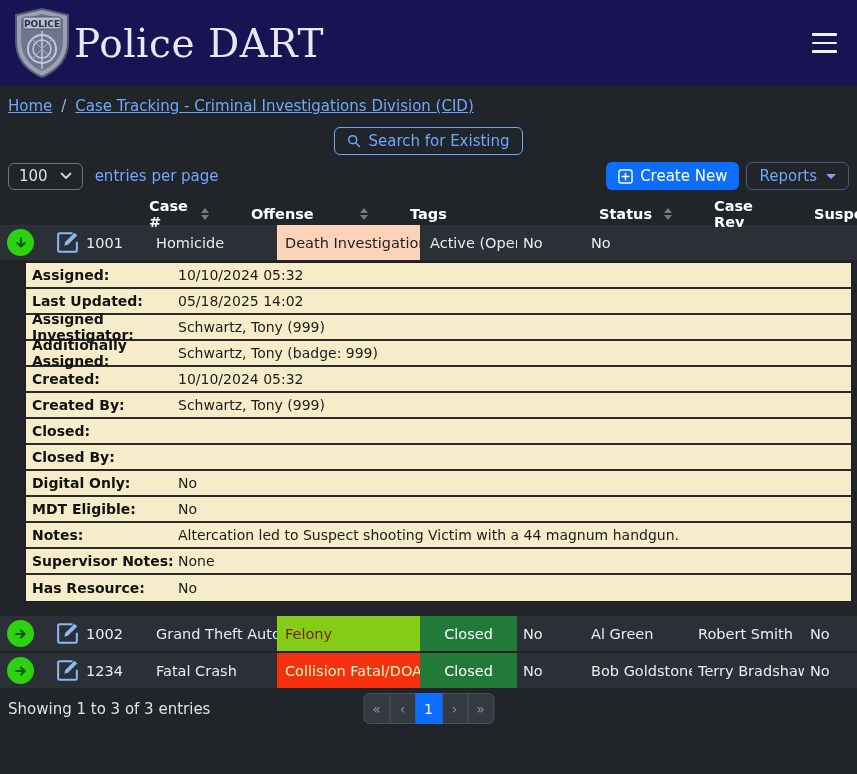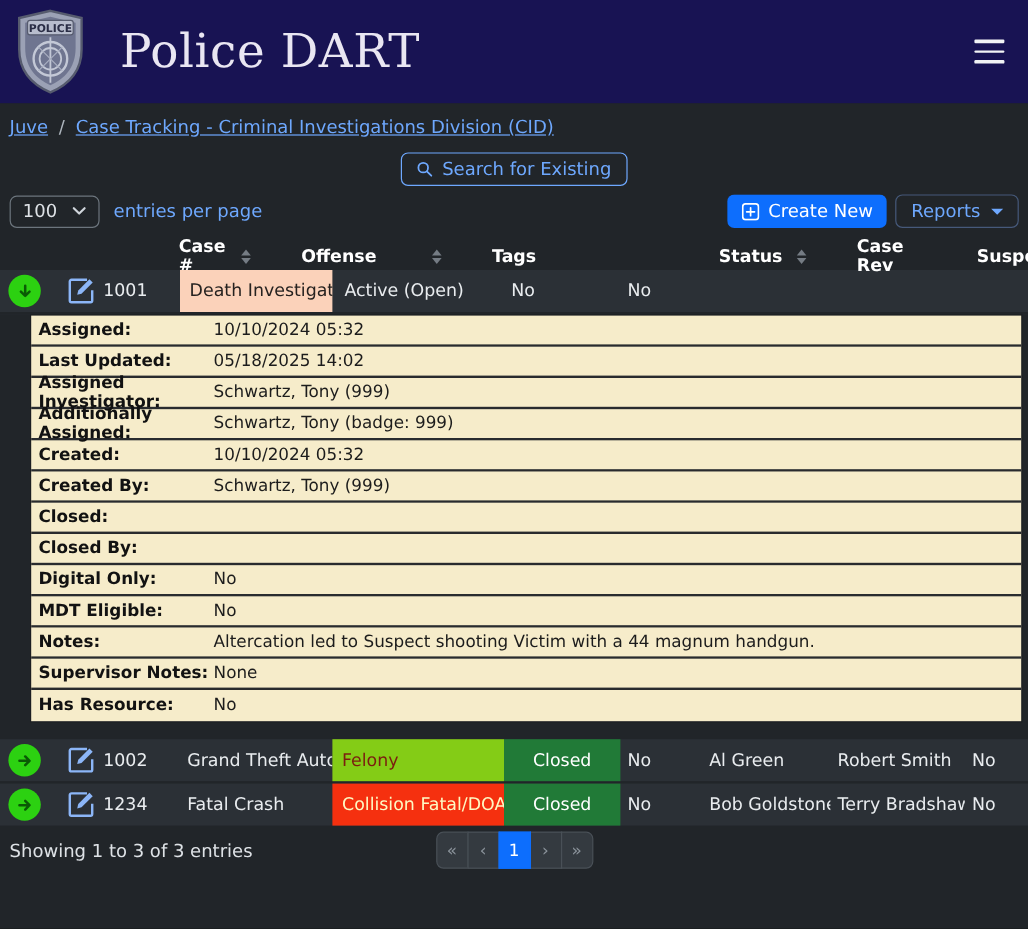--- a/index.html
+++ b/index.html
@@ -5,21 +5,21 @@
   * { margin:0; padding:0; box-sizing:border-box; }
   html,body { background:#17181a; }
   .app {
     position:relative; width:857px; height:774px; overflow:hidden;
     background:#212529; font-family:"DejaVu Sans","Liberation Sans",sans-serif;
     color:#e9ecef;
   }
   
   .masthead { height:86px; background:#181353; display:flex; align-items:center; padding:0 18px 0 10px; }
   .logo { width:64px; height:72px; flex:0 0 auto; }
-  .app-title { font-family:"DejaVu Serif","Liberation Serif",serif; font-size:39px; color:#e9e6f2; margin-left:26px; letter-spacing:0.5px; }
+  .app-title { font-family:"DejaVu Serif","Liberation Serif",serif; font-size:39px; color:#e9e6f2; letter-spacing:0.5px; }
   .hamburger { margin-left:auto; display:flex; flex-direction:column; gap:6px; cursor:pointer; padding:6px 2px; }
   .hamburger span { display:block; width:25px; height:2.5px; background:#f1f3f5; border-radius:1px; }
   
   .breadcrumb { display:flex; align-items:center; gap:9px; padding:11px 8px 9px; font-size:15px; }
   .breadcrumb a { color:#6ea8fe; text-decoration:underline; cursor:pointer; }
   .crumb-sep { color:#adb5bd; }
   
   .search-row { display:flex; justify-content:center; margin:3px 0 7px; }
   .btn { display:inline-flex; align-items:center; gap:7px; border-radius:6px; font-size:15px; cursor:pointer; background:transparent; border:1px solid transparent; font-family:inherit; }
   .btn-outline-blue { color:#6ea8fe; border-color:#6ea8fe; padding:4px 12px; }
@@ -85,21 +85,21 @@
     </svg>
     <div class="app-title">Police DART</div>
     <div class="hamburger">
       <span></span>
         <span></span>
         <span></span>
     </div>
   </div>
 
   <div class="breadcrumb">
-    <a>Juve</a>
+    <a>Home</a>
     <span class="crumb-sep">/</span>
     <a>Case Tracking - Criminal Investigations Division (CID)</a>
   </div>
 
   <div class="search-row">
     <button class="btn btn-outline-blue">
       <svg width="14" height="14" viewBox="0 0 16 16">
         <circle cx="6.5" cy="6.5" r="4.6" fill="none" stroke="#6ea8fe" stroke-width="1.7"></circle>
         <path d="M10.2 10.2l4 4" stroke="#6ea8fe" stroke-width="1.7" stroke-linecap="round"></path>
       </svg>
@@ -191,20 +191,21 @@
     </div>
     <div class="cell">
       <button class="edit-btn">
         <svg width="23" height="23" viewBox="0 0 16 16">
           <path d="M11.5 1.5h-9A1 1 0 0 0 1.5 2.5v11a1 1 0 0 0 1 1h11a1 1 0 0 0 1-1v-6" fill="none" stroke="#8cb6f8" stroke-width="1.4"></path>
           <path d="M12.9 1.2l1.9 1.9L8.3 9.6l-2.5.6.6-2.5z" fill="#8cb6f8"></path>
         </svg>
       </button>
     </div>
     <div class="cell">1001</div>
+    <div class="cell">Homicide</div>
     <div class="cell tag-cell tag-death">Death Investigation</div>
     <div class="cell status-open">Active (Open)</div>
     <div class="cell">No</div>
     <div class="cell">No</div>
   </div>
 
   <div class="detail-panel">
     <div class="drow">
       <div class="dlabel">Assigned:</div>
       <div class="dvalue">10/10/2024 05:32</div>

